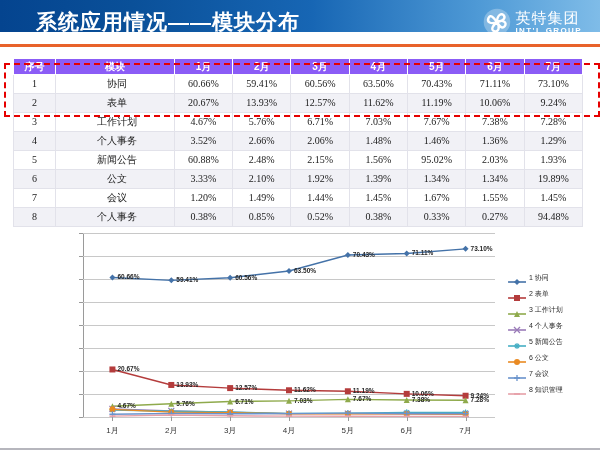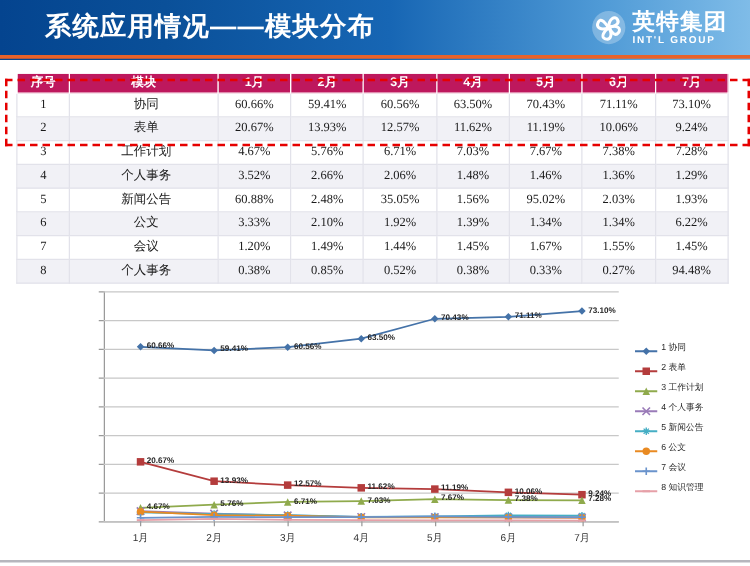--- a/index.html
+++ b/index.html
@@ -5,51 +5,51 @@
   html,body{margin:0;padding:0;}
   body{
     width:600px;height:453px;
     background:#ffffff;
     font-family:"Liberation Sans","DejaVu Sans",sans-serif;
     overflow:hidden;position:relative;
   }
 
   
   #header-bar{
-    position:absolute;left:0;top:0;width:600px;height:48px;
+    position:absolute;left:0;top:0;width:600px;height:32px;
     background:linear-gradient(90deg,#04448f 0%,#0a5099 22%,#1766b4 52%,#4f9ad6 80%,#7fbce8 100%);
   }
   #header-title{
     position:absolute;left:36px;top:8px;
     font-size:21px;font-weight:bold;color:#ffffff;
     letter-spacing:1px;line-height:28px;white-space:nowrap;
   }
   #header-logo{
     position:absolute;right:18px;top:6px;height:32px;
     display:flex;align-items:center;gap:5px;
   }
   #logo-mark{width:28px;height:28px;flex:0 0 28px;}
   #logo-text{display:flex;flex-direction:column;justify-content:center;line-height:1;}
-  #logo-cn{font-size:18px;font-weight:bold;color:#ffffff;letter-spacing:1px;}
+  #logo-cn{font-size:15px;font-weight:normal;color:#ffffff;letter-spacing:1px;}
   #logo-en{font-size:8px;font-weight:bold;color:#ffffff;letter-spacing:1.4px;margin-top:2px;}
   #header-rule{
     position:absolute;left:0;top:44px;width:600px;height:3px;
     background:#e8622a;
   }
 
   
   #data-table-wrap{
     position:absolute;left:13px;top:58px;width:570px;
   }
   table#data-table{
     border-collapse:collapse;width:570px;
     table-layout:fixed;
   }
   #data-table th{
-    background:#be185d;color:#ffffff;
+    background:#8b5cf6;color:#ffffff;
     font-size:10px;font-weight:bold;
     height:15px;line-height:15px;
     border:1px solid #ffffff;
     text-align:center;
     padding:0;
   }
   #data-table td{
     font-size:10px;color:#1a1a1a;
     height:18px;line-height:18px;
     border:1px solid #e2e2ea;
@@ -201,36 +201,36 @@
           <td class="c-val">1.48%</td>
           <td class="c-val">1.46%</td>
           <td class="c-val">1.36%</td>
           <td class="c-val">1.29%</td>
         </tr>
         <tr>
           <td class="c-idx">5</td>
           <td class="c-name">新闻公告</td>
           <td class="c-val">60.88%</td>
           <td class="c-val">2.48%</td>
-          <td class="c-val">35.05%</td>
+          <td class="c-val">2.15%</td>
           <td class="c-val">1.56%</td>
           <td class="c-val">95.02%</td>
           <td class="c-val">2.03%</td>
           <td class="c-val">1.93%</td>
         </tr>
         <tr>
           <td class="c-idx">6</td>
           <td class="c-name">公文</td>
           <td class="c-val">3.33%</td>
           <td class="c-val">2.10%</td>
           <td class="c-val">1.92%</td>
           <td class="c-val">1.39%</td>
           <td class="c-val">1.34%</td>
           <td class="c-val">1.34%</td>
-          <td class="c-val">6.22%</td>
+          <td class="c-val">19.89%</td>
         </tr>
         <tr>
           <td class="c-idx">7</td>
           <td class="c-name">会议</td>
           <td class="c-val">1.20%</td>
           <td class="c-val">1.49%</td>
           <td class="c-val">1.44%</td>
           <td class="c-val">1.45%</td>
           <td class="c-val">1.67%</td>
           <td class="c-val">1.55%</td>

